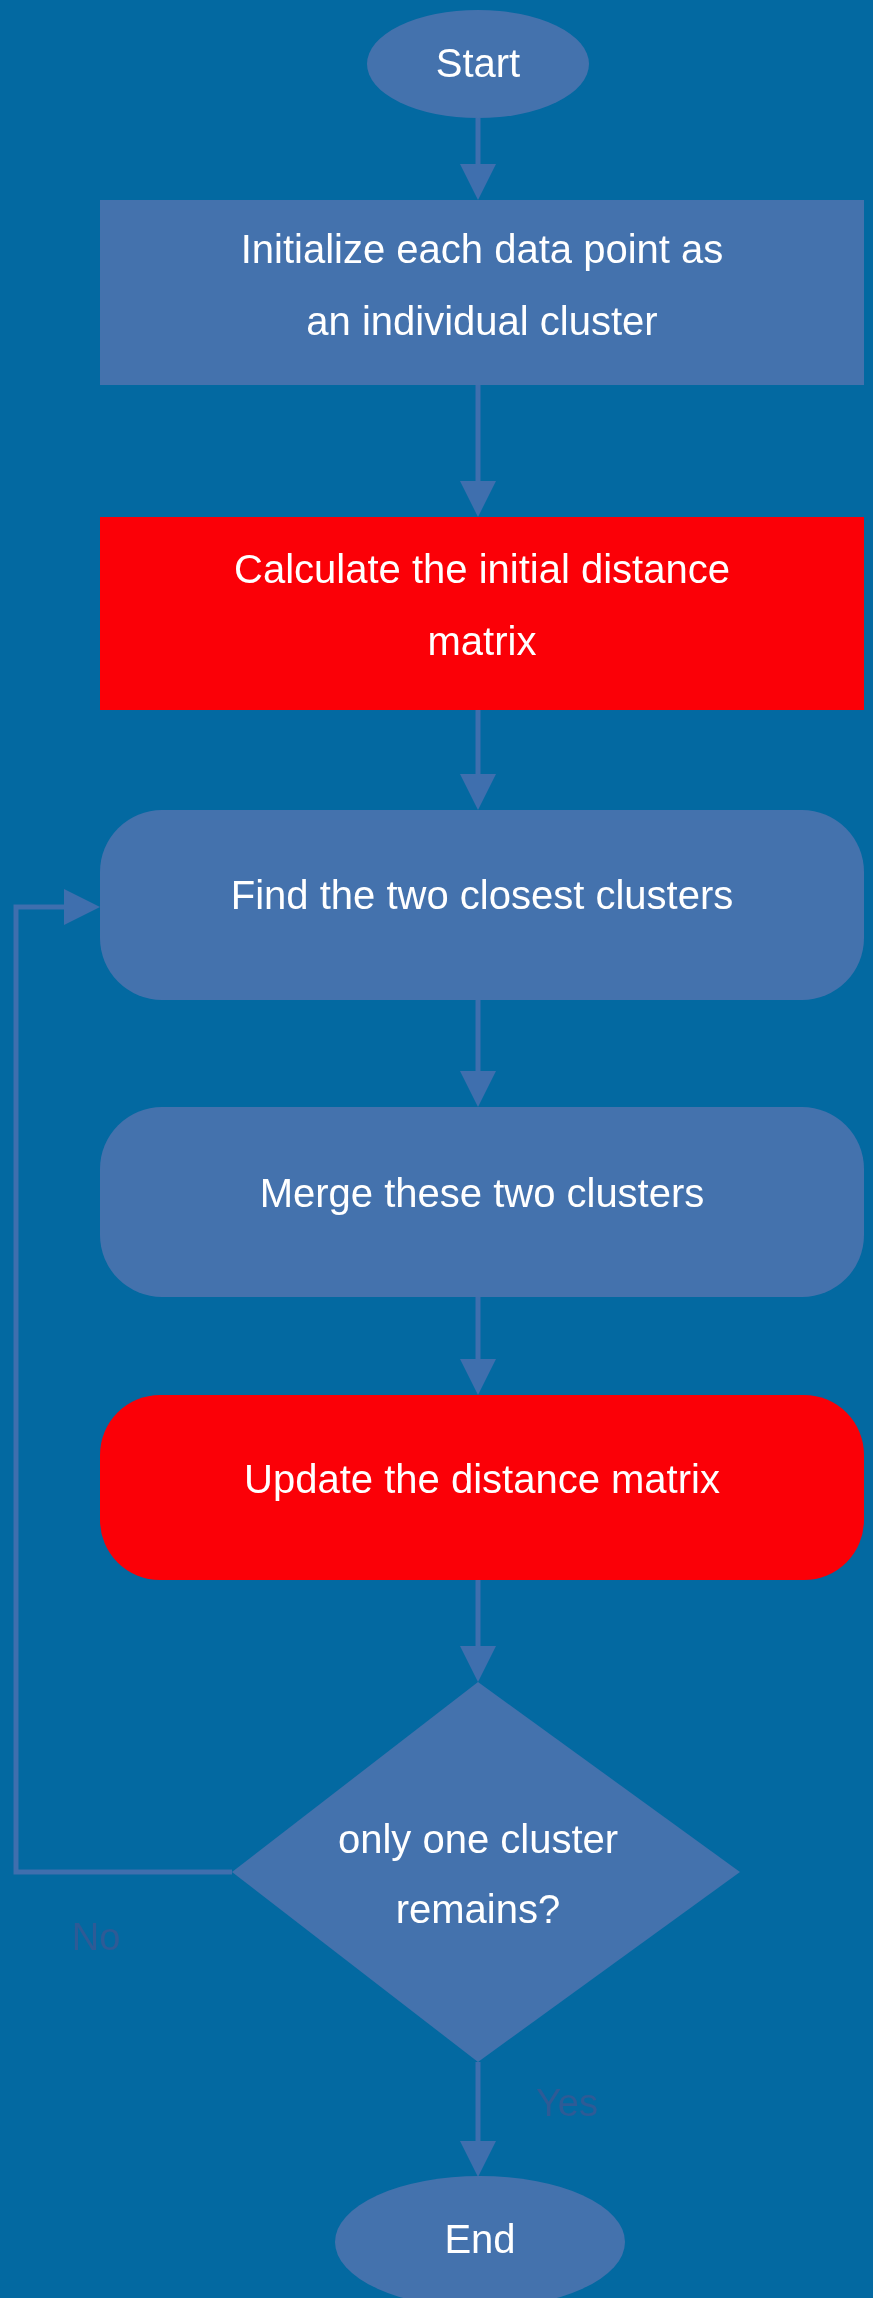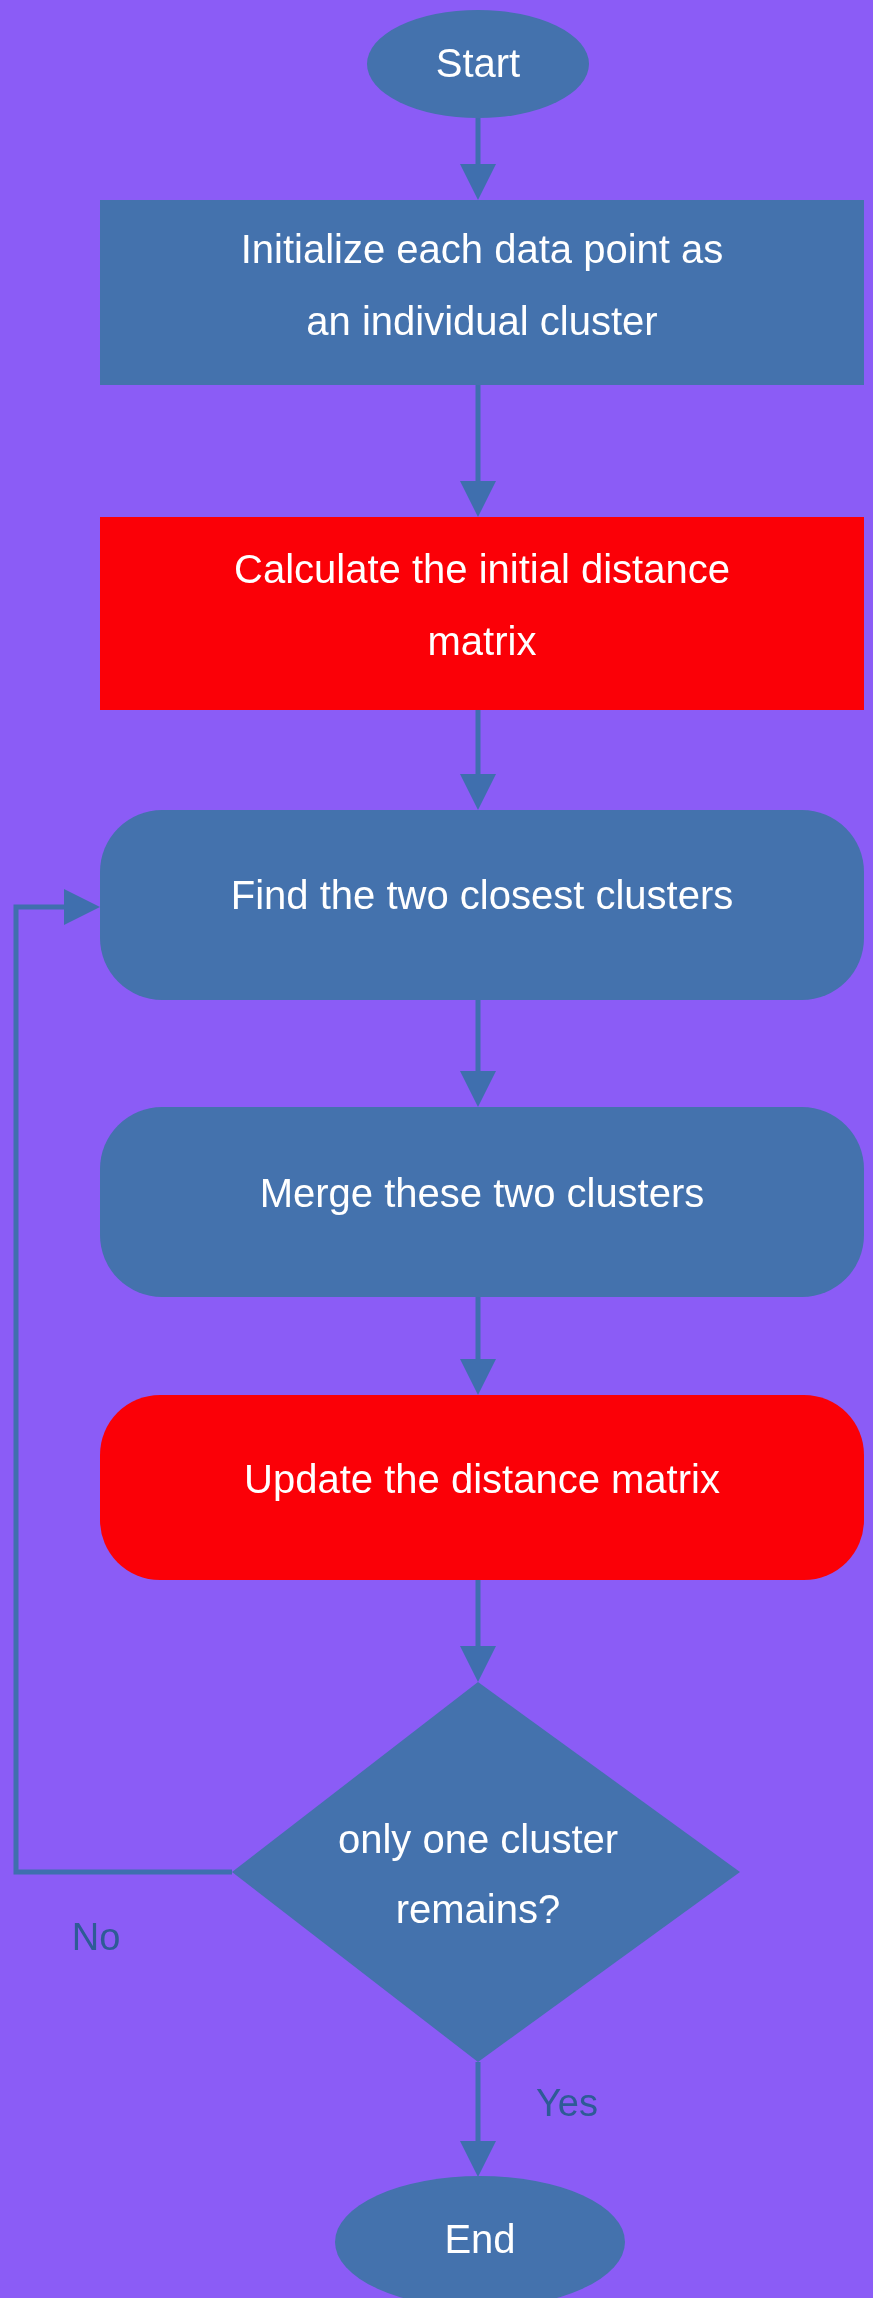--- a/index.html
+++ b/index.html
@@ -10,21 +10,21 @@
   body {
     width: 873px;
     height: 2298px;
     font-family: "Liberation Sans", sans-serif;
     overflow: hidden;
   }
   #flowchart-root {
     position: relative;
     width: 873px;
     height: 2298px;
-    background: #8b5cf6;
+    background: #0369a1;
   }
   svg.chart-surface {
     display: block;
     width: 873px;
     height: 2298px;
   }
   .node-label {
     font-family: "Liberation Sans", sans-serif;
     font-weight: 400;
     fill: #ffffff;

